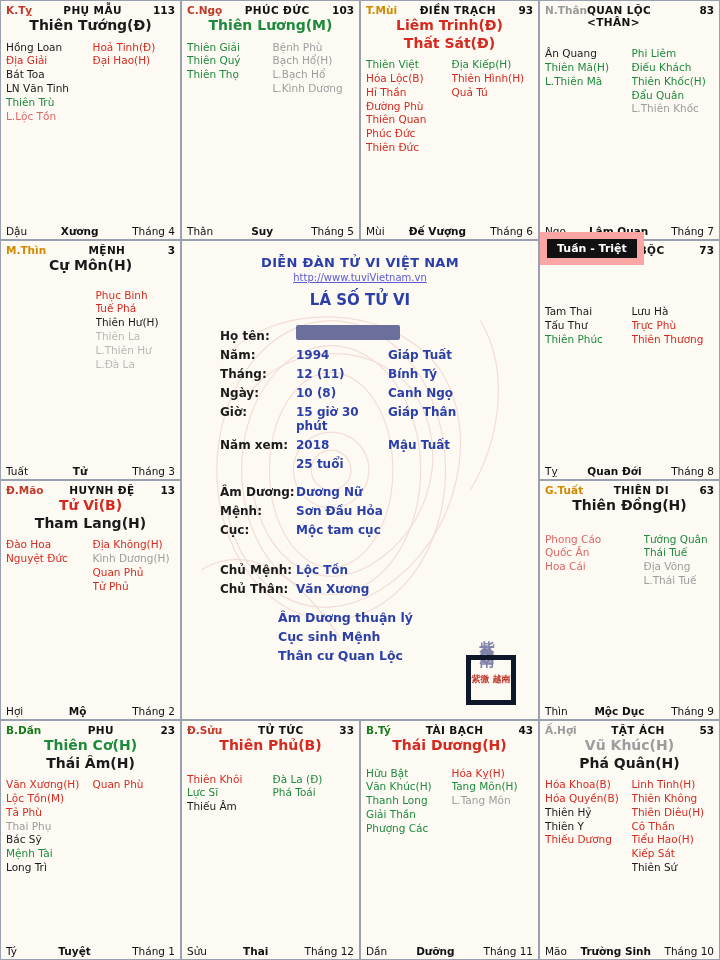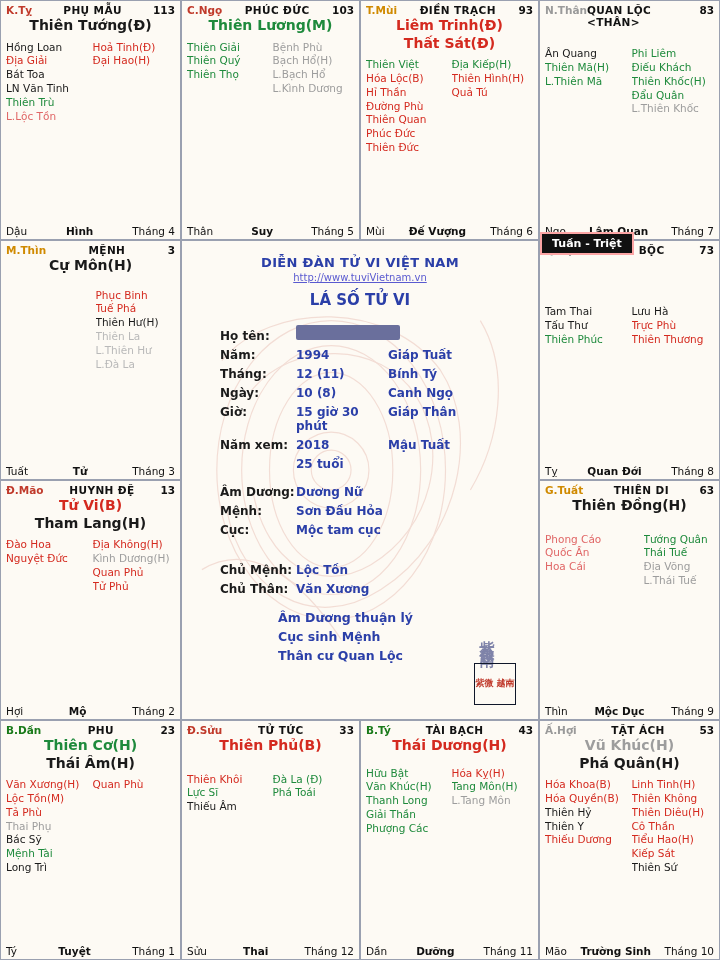--- a/index.html
+++ b/index.html
@@ -97,28 +97,28 @@
   .concl{position:relative;margin:14px 0 0 96px;}
   .concl div{color:#2b3fa8;font-weight:bold;font-size:12.5px;margin-bottom:4px;}
   .vert{
     position:absolute;right:42px;bottom:74px;
     writing-mode:vertical-rl;
     color:#6a6f9c;font-size:15px;font-weight:bold;letter-spacing:4px;
     opacity:.85;
   }
   .seal{
     position:absolute;right:22px;bottom:14px;width:40px;height:40px;
-    border:1px solid #0f172a;color:#c0392b;font-size:9px;font-weight:bold;
+    border:5px solid #0f172a;color:#c0392b;font-size:9px;font-weight:bold;
     display:flex;align-items:center;justify-content:center;text-align:center;
     line-height:1.05;
   }
   #tuantriet{
     position:absolute;left:540px;top:232px;
     background:#111;color:#fff;font-size:11px;font-weight:bold;
-    padding:3px 10px;border:2px solid #fca5a5;
+    padding:3px 10px;border:7px solid #fca5a5;
     z-index:40;
   }
   .diag{position:absolute;left:0;top:0;width:720px;height:960px;pointer-events:none;}
 </style>
 </head>
 <body>
 
 <div id="board">
 
   <svg class="diag">
@@ -146,21 +146,21 @@
         <div class="c-green">Thiên Trù</div>
         <div class="c-pink">L.Lộc Tồn</div>
       </div>
       <div class="col">
         <div class="c-red">Hoả Tinh(Đ)</div>
         <div class="c-red">Đại Hao(H)</div>
       </div>
     </div>
     <div class="ftr">
       <span class="f1">Dậu</span>
-      <span class="f2">Hình</span>
+      <span class="f2">Xương</span>
       <span class="f3">Tháng 4</span>
     </div>
   </div>
 
   <div class="cell" style="left:181px;top:0;width:179px;height:240px;">
     <div class="hdr">
       <span class="chi red">C.Ngọ</span>
       <span class="cung">PHÚC ĐỨC</span>
       <span class="num">103</span>
     </div>

